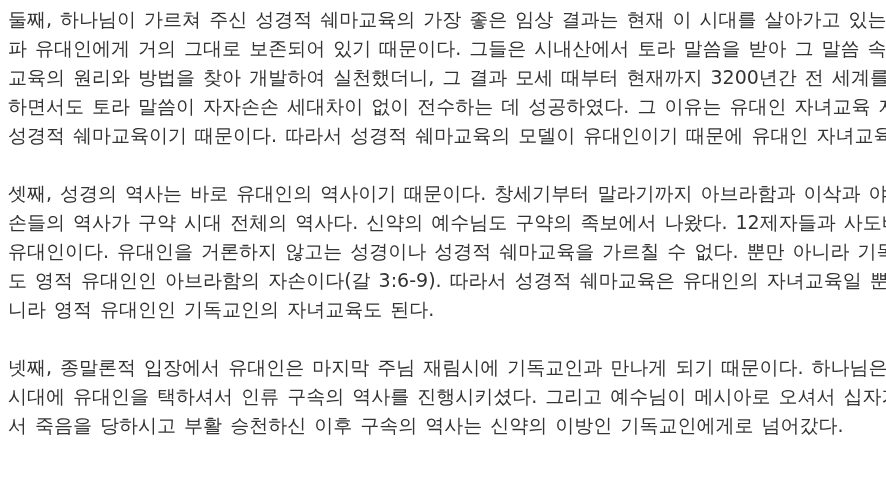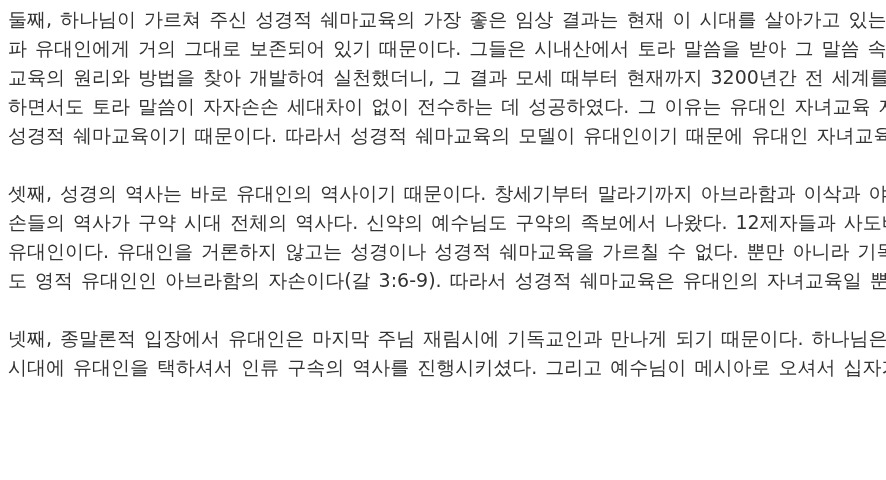--- a/index.html
+++ b/index.html
@@ -39,20 +39,22 @@
     <div class="line">교육의 원리와 방법을 찾아 개발하여 실천했더니, 그 결과 모세 때부터 현재까지 3200년간 전 세계를 유랑</div>
     <div class="line">하면서도 토라 말씀이 자자손손 세대차이 없이 전수하는 데 성공하였다. 그 이유는 유대인 자녀교육 자체가</div>
     <div class="line">성경적 쉐마교육이기 때문이다. 따라서 성경적 쉐마교육의 모델이 유대인이기 때문에 유대인 자녀교육이라</div>
   </div>
 
   <div class="paragraph">
     <div class="line">셋째, 성경의 역사는 바로 유대인의 역사이기 때문이다. 창세기부터 말라기까지 아브라함과 이삭과 야곱 자</div>
     <div class="line">손들의 역사가 구약 시대 전체의 역사다. 신약의 예수님도 구약의 족보에서 나왔다. 12제자들과 사도바울도</div>
     <div class="line">유대인이다. 유대인을 거론하지 않고는 성경이나 성경적 쉐마교육을 가르칠 수 없다. 뿐만 아니라 기독교인</div>
     <div class="line">도 영적 유대인인 아브라함의 자손이다(갈 3:6-9). 따라서 성경적 쉐마교육은 유대인의 자녀교육일 뿐만 아</div>
+    <div class="line">니라 영적 유대인인 기독교인의 자녀교육도 된다.</div>
   </div>
 
   <div class="paragraph">
     <div class="line">넷째, 종말론적 입장에서 유대인은 마지막 주님 재림시에 기독교인과 만나게 되기 때문이다. 하나님은 구약</div>
     <div class="line">시대에 유대인을 택하셔서 인류 구속의 역사를 진행시키셨다. 그리고 예수님이 메시아로 오셔서 십자가에</div>
+    <div class="line">서 죽음을 당하시고 부활 승천하신 이후 구속의 역사는 신약의 이방인 기독교인에게로 넘어갔다.</div>
   </div>
 
 </div>
 
 </body></html>

